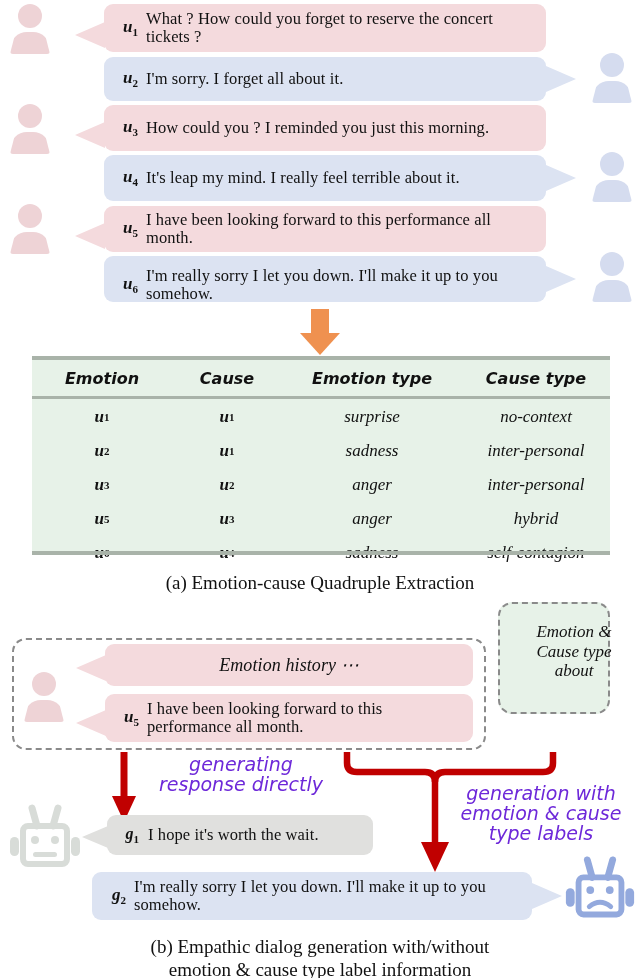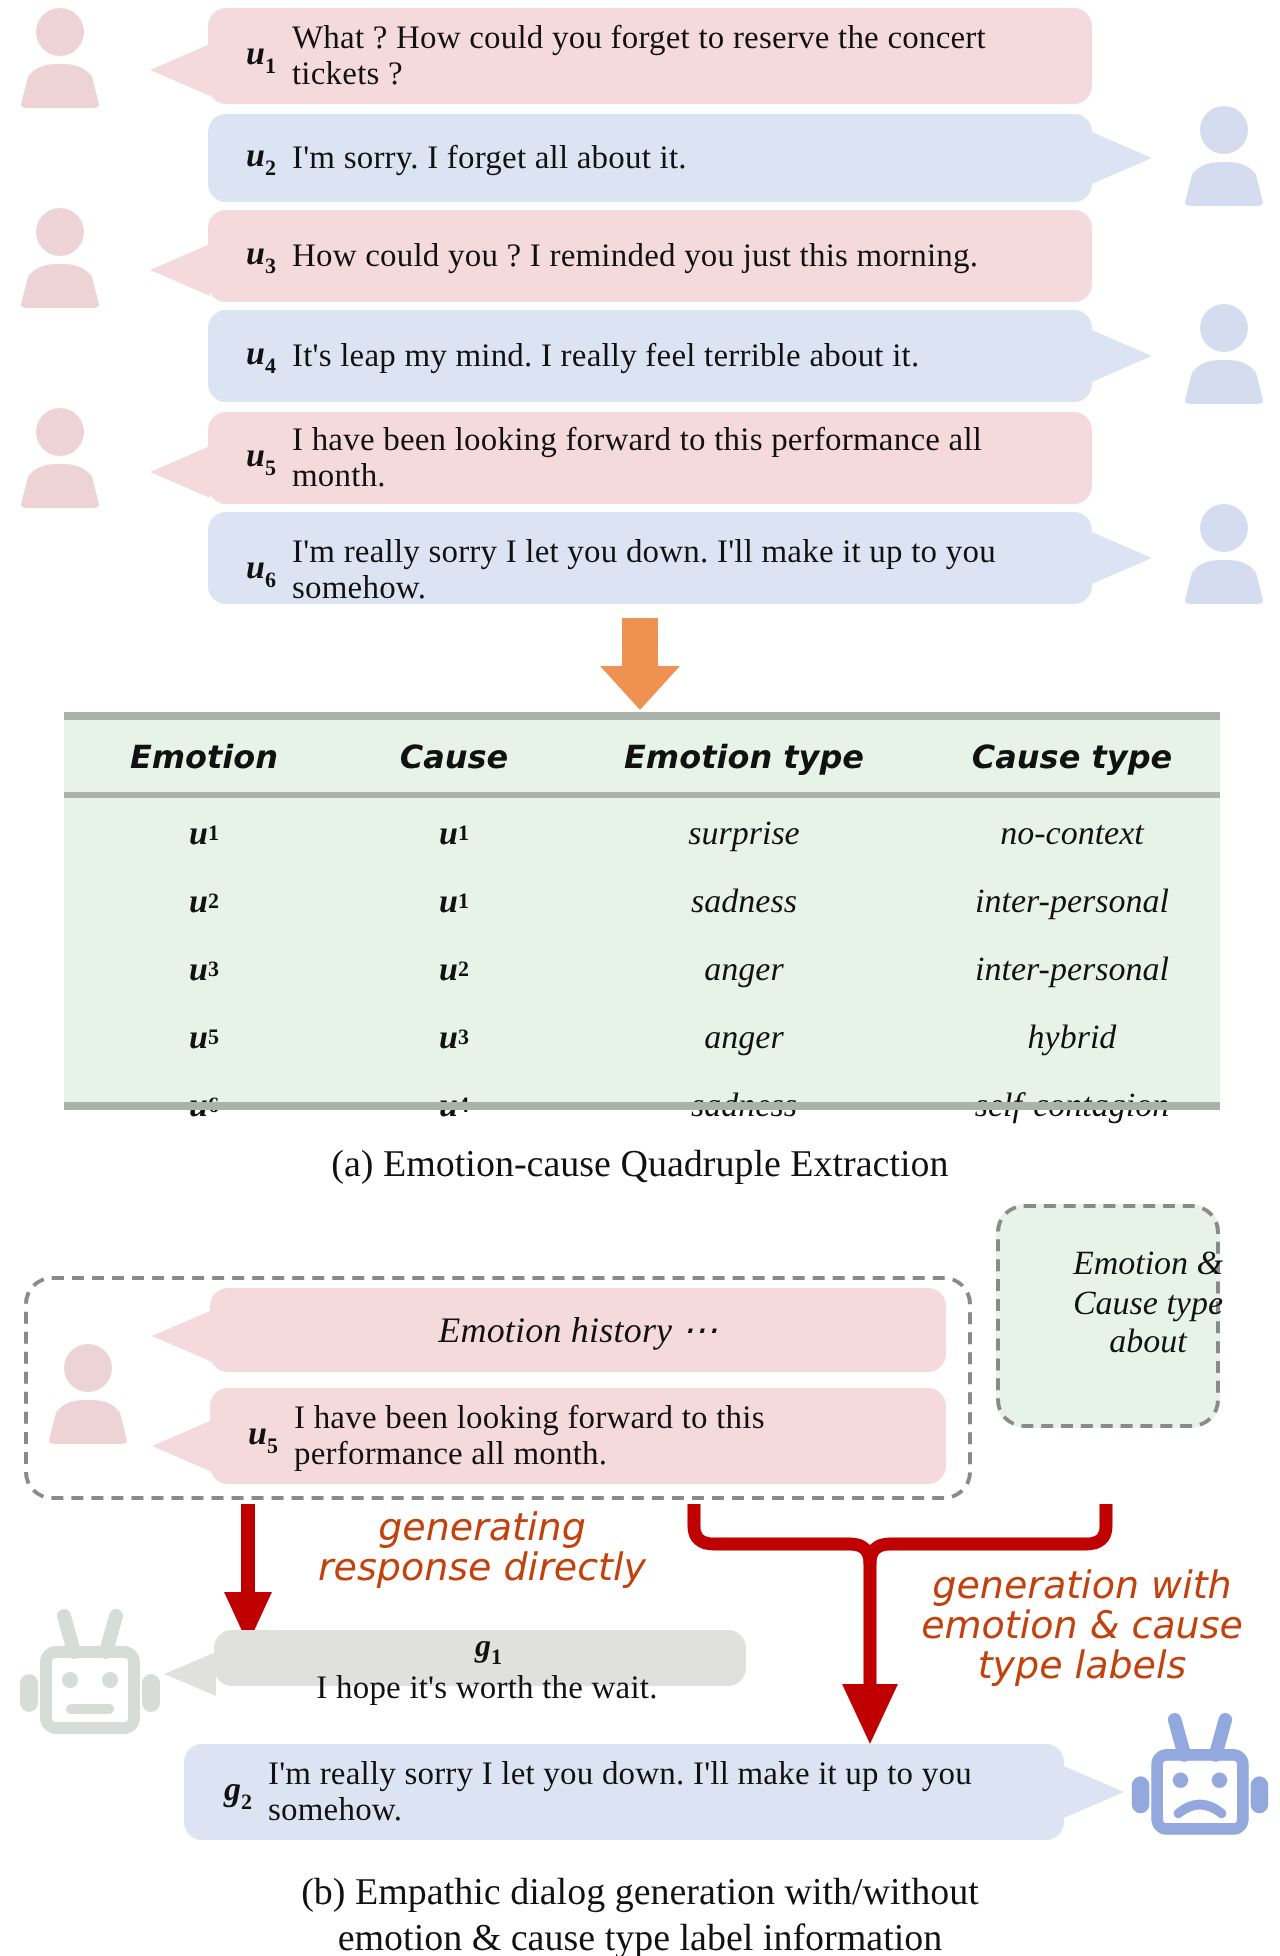--- a/index.html
+++ b/index.html
@@ -70,21 +70,21 @@
 
   .labelbox-text{
     position:absolute;width:100%;text-align:center;
     font-family:"Liberation Serif",serif;font-style:italic;font-size:17px;
     line-height:1.16;color:#111;
   }
 
   
   .hand{
     position:absolute;font-family:"DejaVu Sans",sans-serif;font-style:italic;
-    font-size:19px;line-height:1.05;color:#c2410c;text-align:center;
+    font-size:19px;line-height:1.05;color:#6d28d9;text-align:center;
   }
 
   
   .rsvg{position:absolute;left:0;top:0;}
 
   
   .robot{position:absolute;}
 </style>
 </head>
 <body>
@@ -262,21 +262,21 @@
     </g>
     <rect x="17" y="22" width="44" height="38" rx="5" fill="none" stroke="#d8dcd8" stroke-width="6"></rect>
     <rect x="4" y="33" width="9" height="19" rx="4.5" fill="#d8dcd8"></rect>
     <rect x="65" y="33" width="9" height="19" rx="4.5" fill="#d8dcd8"></rect>
     <circle cx="29" cy="36" r="4" fill="#d8dcd8"></circle>
     <circle cx="49" cy="36" r="4" fill="#d8dcd8"></circle>
     <rect x="27" y="48" width="24" height="5" rx="2.5" fill="#d8dcd8"></rect>
   </svg>
 
   <div class="tail left-grey" style="left:82px;top:826px;"></div>
-  <div class="bubble grey" style="left:107px;top:815px;width:266px;height:28px;padding:0 10px 0 8px;flex-direction:column;">
+  <div class="bubble grey" style="left:107px;top:815px;width:266px;height:40px;padding:0 10px 0 8px;">
     <span class="uid" style="width:24px;font-size:16px;">g<sub>1</sub></span>
     <span class="utext" style="margin-left:9px;">I hope it's worth the wait.</span>
   </div>
 
   <div class="bubble blue" style="left:92px;top:872px;width:440px;height:48px;padding:0 10px 0 8px;">
     <span class="uid" style="width:26px;">g<sub>2</sub></span>
     <span class="utext" style="margin-left:8px;">I'm really sorry I let you down. I'll make it up to you somehow.</span>
   </div>
   <div class="tail right-blue" style="left:532px;top:883px;"></div>
 

